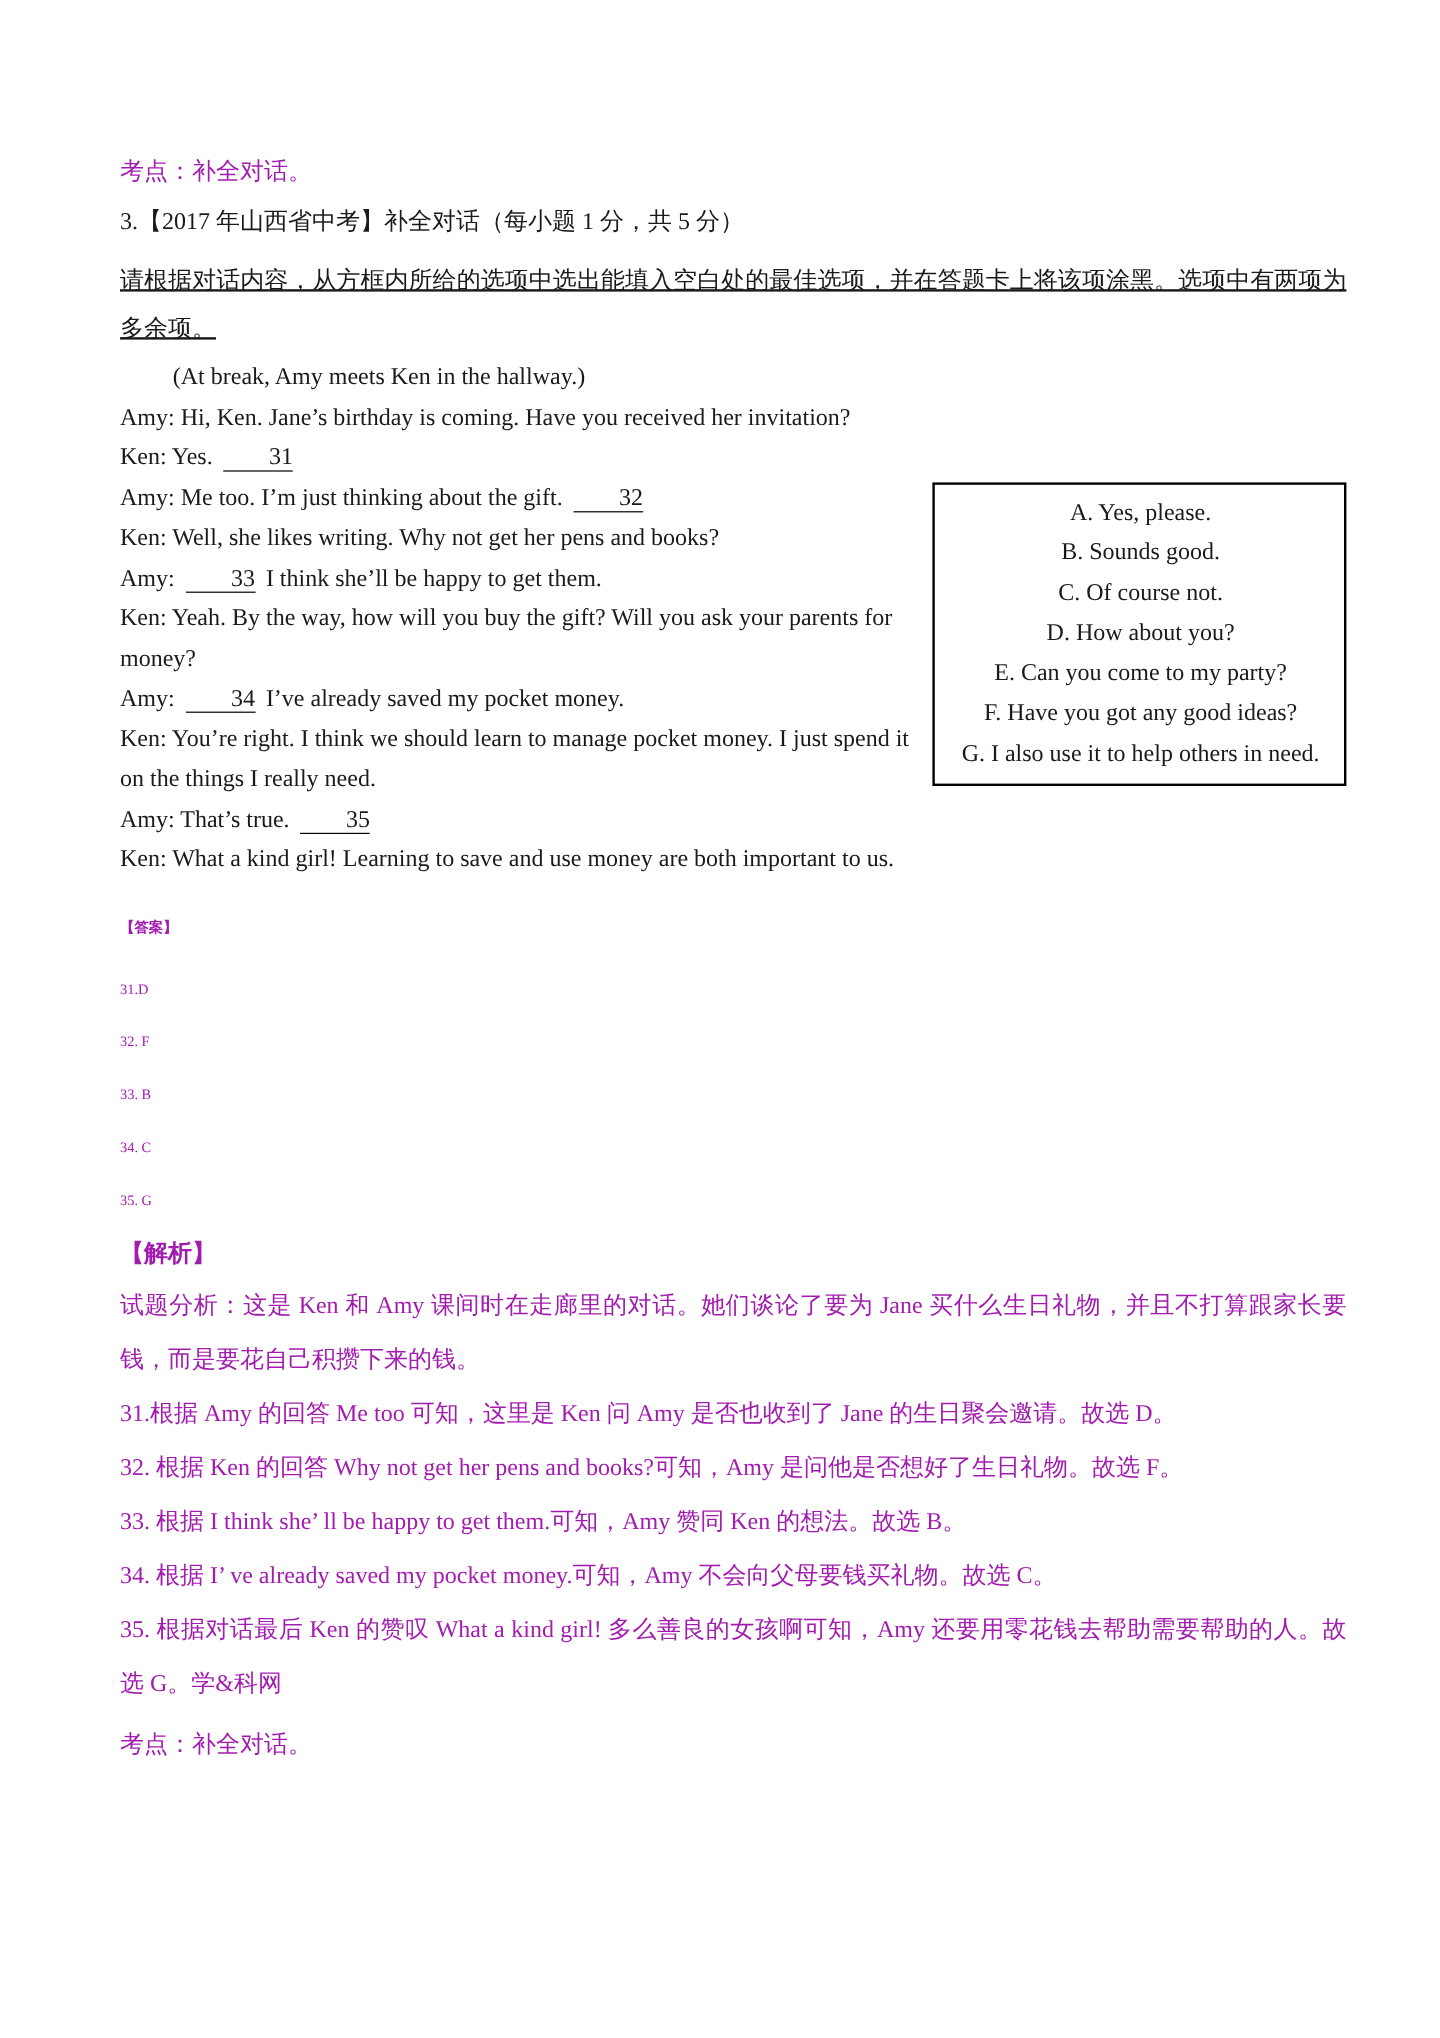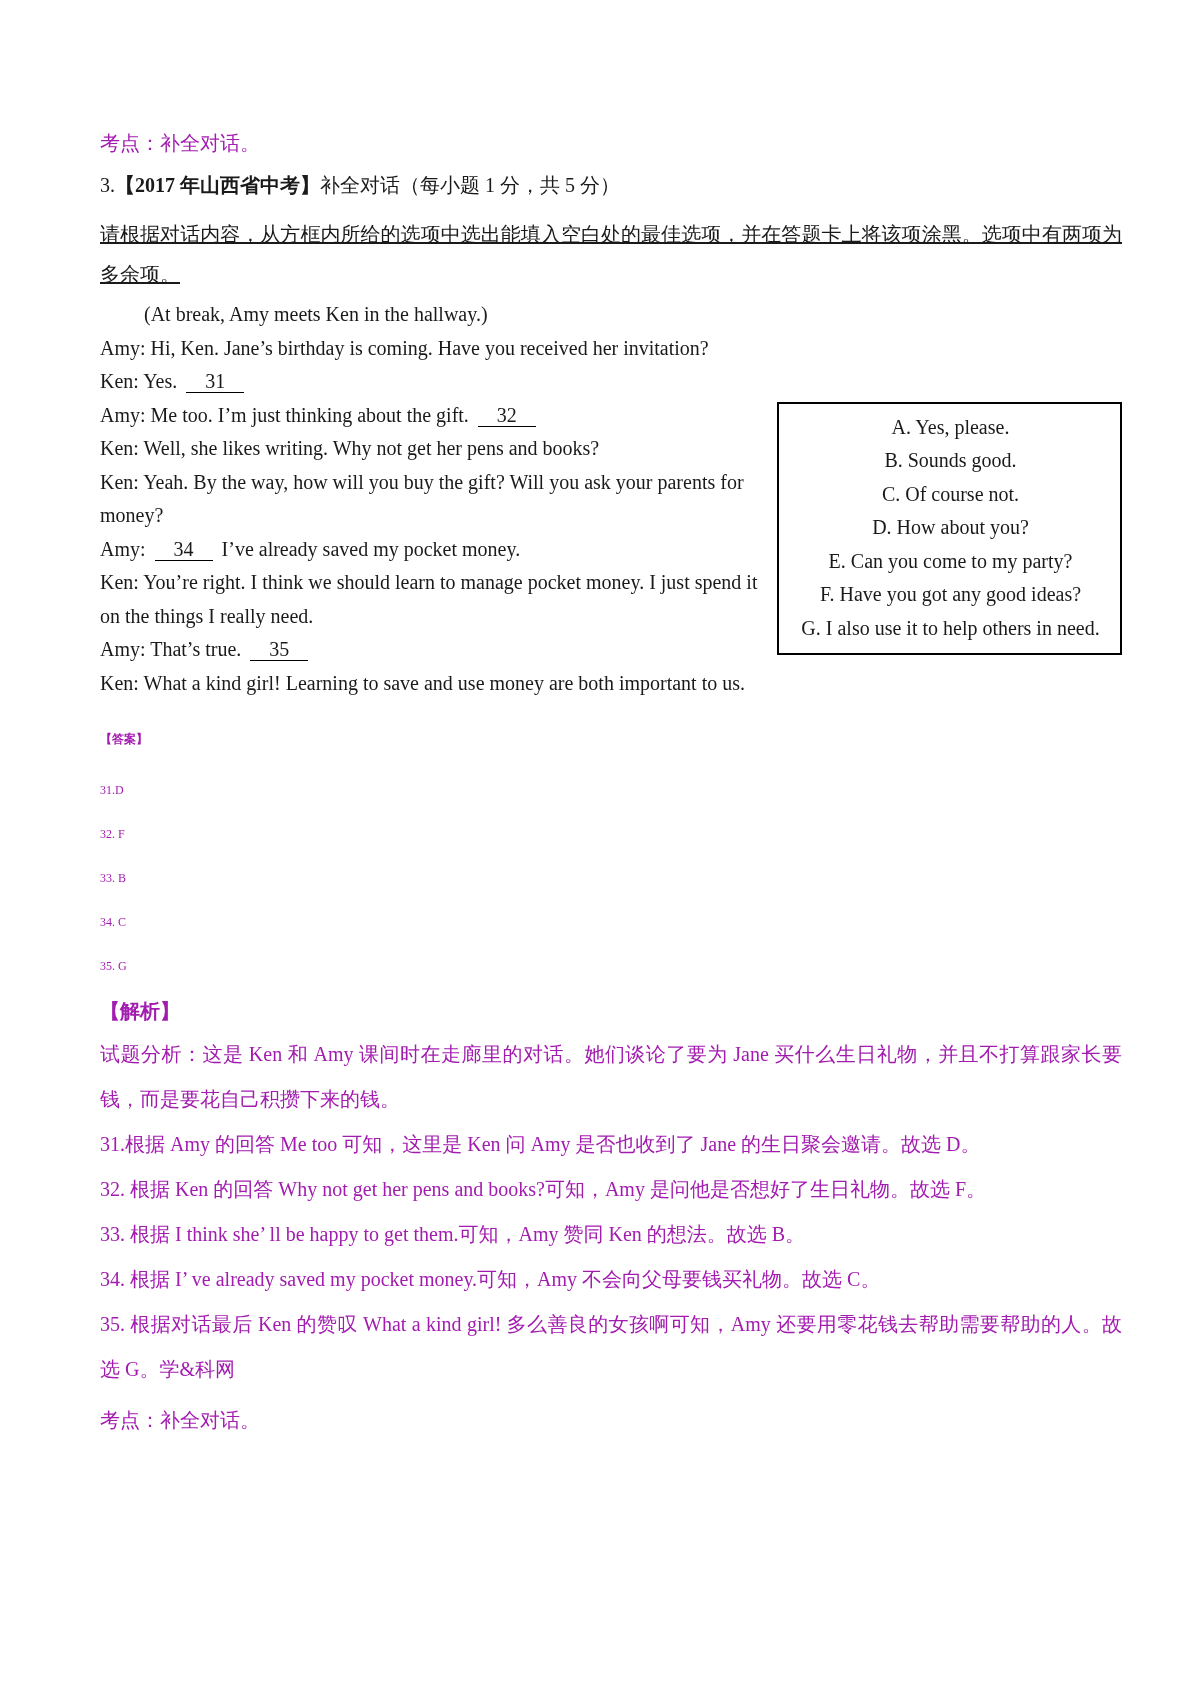--- a/index.html
+++ b/index.html
@@ -25,42 +25,42 @@
   .topic-note {
     font-size: 20px;
     line-height: 26px;
     margin: 0 0 16px 0;
   }
   .heading {
     font-size: 20px;
     line-height: 26px;
     margin: 0 0 16px 0;
   }
-  .heading .src { font-weight: bold; text-align: center; }
+  .heading .src { font-weight: normal; text-align: center; }
   .instructions {
     font-size: 20px;
     line-height: 40px;
     text-align: justify;
     margin: 0 0 4px 0;
     text-decoration: underline;
   }
   .dialogue {
     font-size: 20px;
   }
   .dline {
     margin: 0;
     line-height: 33.5px;
     text-align: left;
   }
   .scene { text-indent: 44px; }
   .blank {
     display: inline-block;
     min-width: 58px;
     border-bottom: 1.5px solid #000;
-    text-align: center;
+    text-align: right;
     line-height: 22px;
     margin: 0 9px;
   }
   .options-box {
     float: right;
     clear: right;
     box-sizing: border-box;
     width: 345px;
     border: 2px solid #000;
     padding: 7px 10px 7px 12px;
@@ -129,20 +129,21 @@
       <div class="option-item">D. How about you?</div>
       <div class="option-item">E. Can you come to my party?</div>
       <div class="option-item">F. Have you got any good ideas?</div>
       <div class="option-item">G. I also use it to help others in need.</div>
     </div>
 
     <p class="dline"><span>Amy: Me too. I’m just thinking about the gift.</span><span class="blank"><span>32</span></span></p>
 
     <p class="dline">Ken: Well, she likes writing. Why not get her pens and books?</p>
 
+    <p class="dline"><span>Amy:</span><span class="blank"><span>33</span></span><span>I think she’ll be happy to get them.</span></p>
 
     <p class="dline">Ken: Yeah. By the way, how will you buy the gift? Will you ask your parents for money?</p>
 
     <p class="dline"><span>Amy:</span><span class="blank"><span>34</span></span><span>I’ve already saved my pocket money.</span></p>
 
     <p class="dline">Ken: You’re right. I think we should learn to manage pocket money. I just spend it on the things I really need.</p>
 
     <p class="dline"><span>Amy: That’s true.</span><span class="blank"><span>35</span></span></p>
 
     <p class="dline">Ken: What a kind girl! Learning to save and use money are both important to us.</p>

